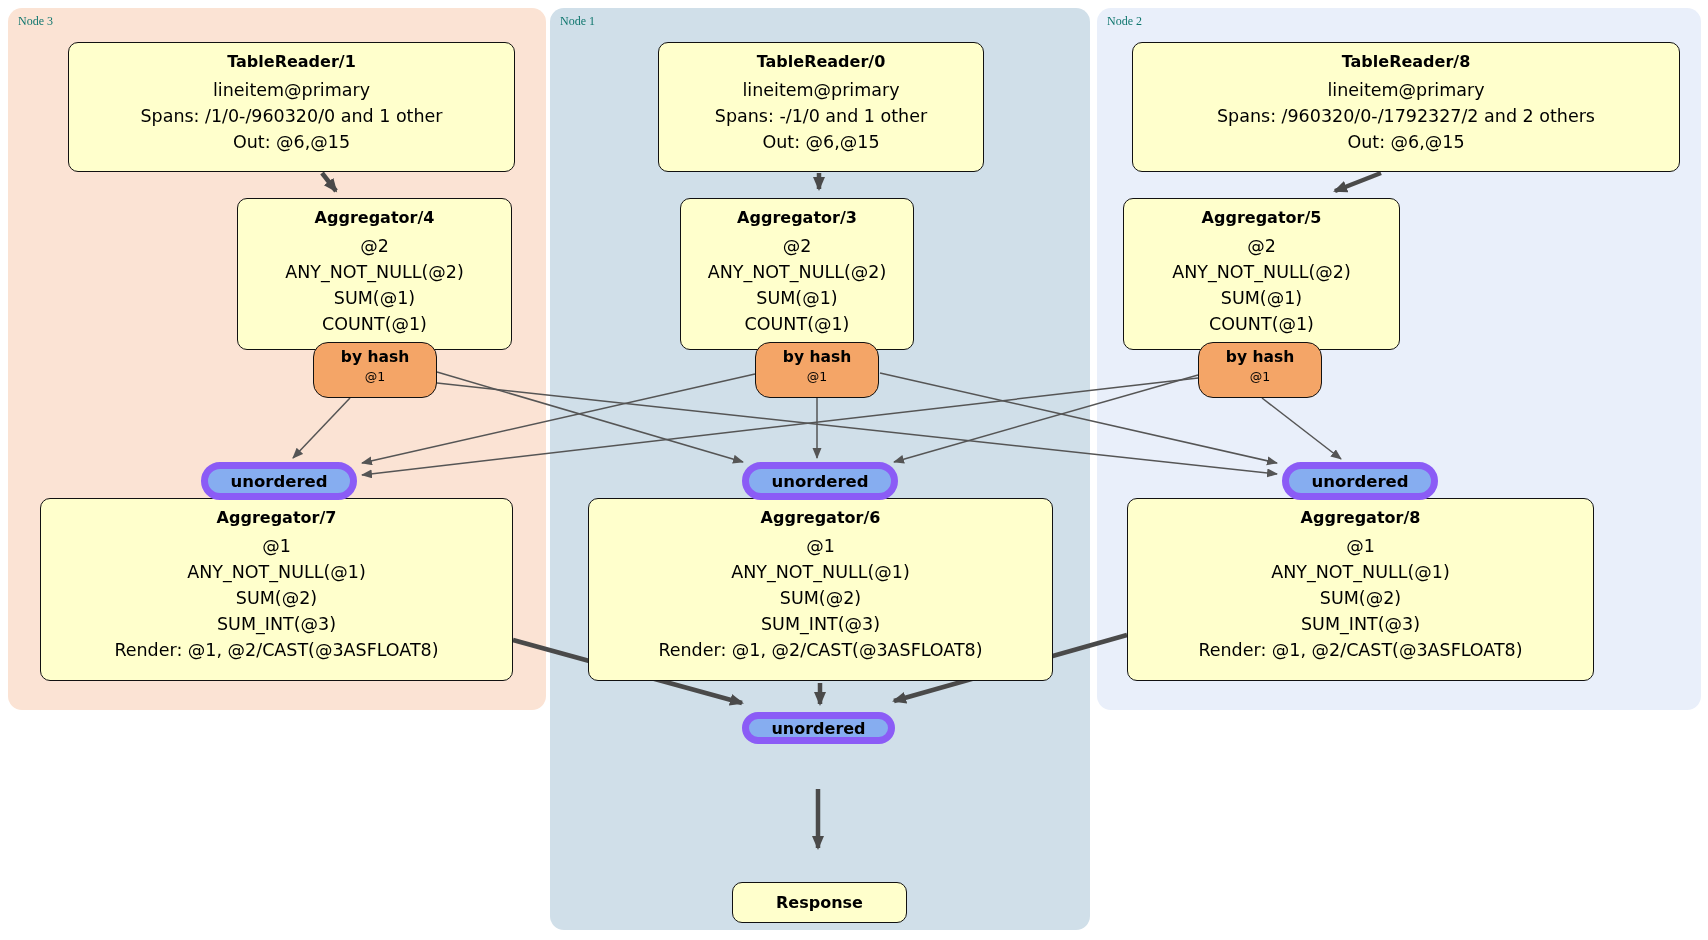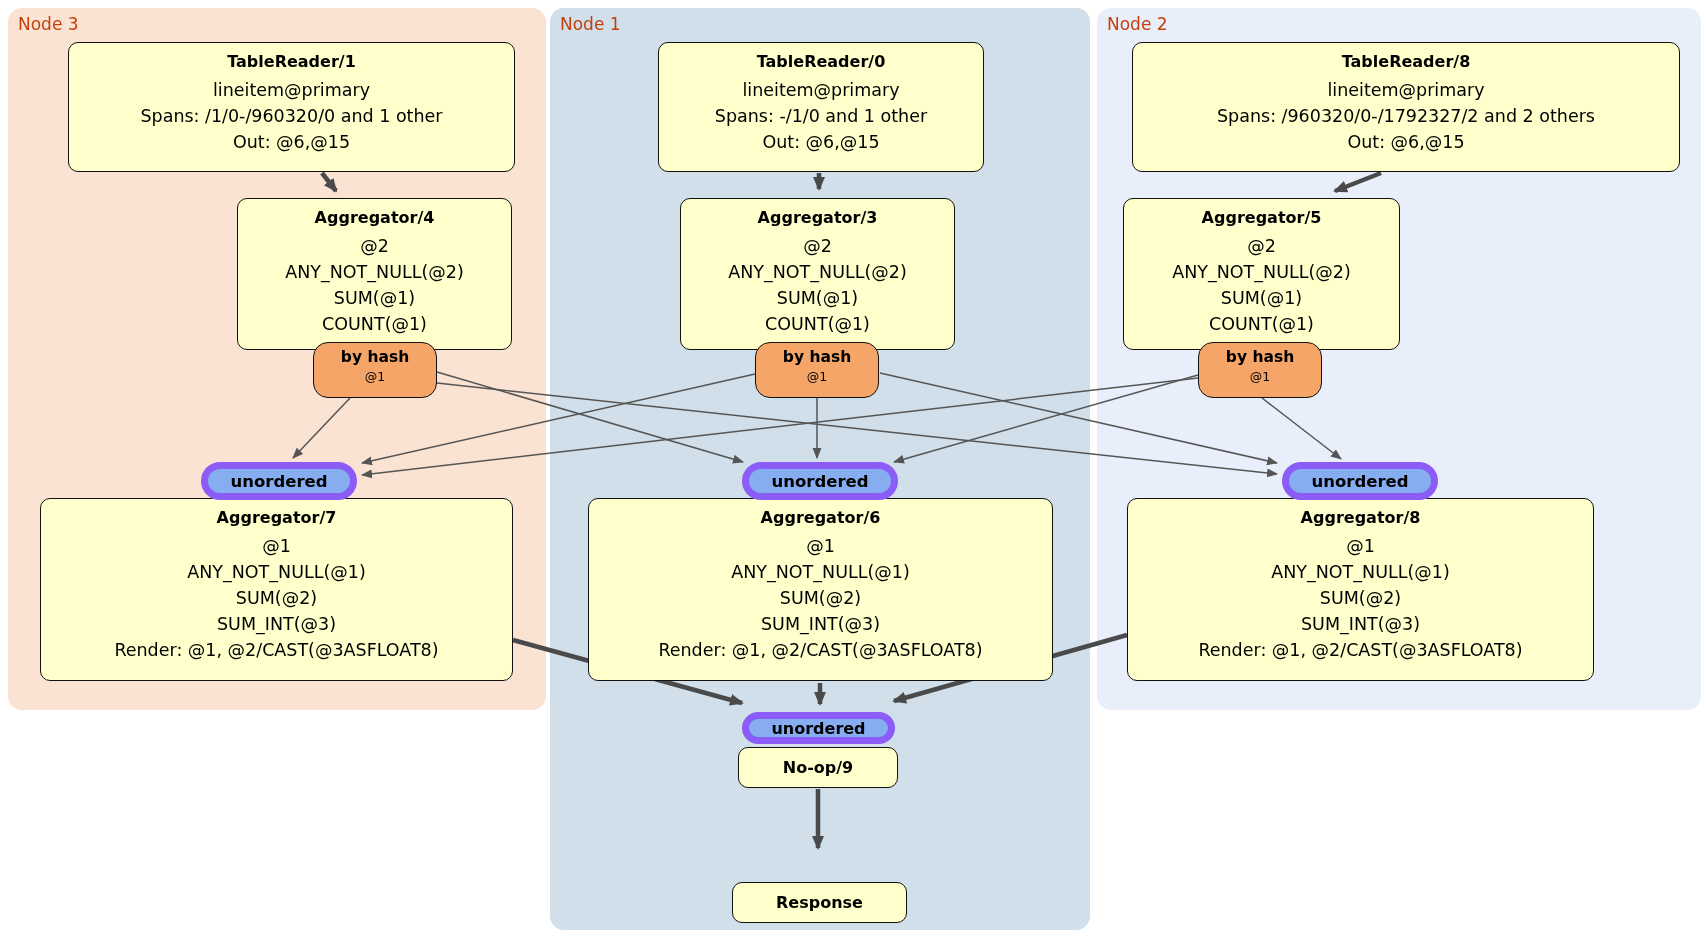--- a/index.html
+++ b/index.html
@@ -1,21 +1,21 @@
 <!DOCTYPE html>
 <html><head>
 <meta charset="utf-8">
 <style>
   html,body{margin:0;padding:0;background:#ffffff;}
   .canvas{
     position:relative;width:1708px;height:940px;overflow:hidden;
     font-family:"DejaVu Sans","Liberation Sans",sans-serif;color:#000;
   }
   .panel{position:absolute;border-radius:14px;}
-  .panel-label{position:absolute;left:10px;top:6px;font-size:17px;color:#c2410c;}
+  .panel-label{position:absolute;left:10px;top:6px;font-size:12px;color:#0f766e;font-family:Liberation Serif, serif;}
   .p3{left:8px;top:8px;width:538px;height:702px;background:#fbe3d4;}
   .p1{left:550px;top:8px;width:540px;height:922px;background:#d0dfe9;}
   .p2{left:1097px;top:8px;width:604px;height:702px;background:#e9effa;}
   svg.edges{position:absolute;left:0;top:0;pointer-events:none;}
   .nbox{
     position:absolute;background:#ffffcc;border:1.6px solid #111;border-radius:10px;
     display:flex;flex-direction:column;align-items:center;justify-content:flex-start;
     text-align:center;box-sizing:border-box;padding-top:3px;
   }
   .nbox .t{font-weight:bold;font-size:16px;line-height:31px;white-space:nowrap;}
@@ -103,21 +103,21 @@
   </div>
 
   <div class="nbox" style="left:237px;top:198px;width:275px;height:152px;">
     <div class="t">Aggregator/4</div>
     <div class="l">@2</div>
     <div class="l">ANY_NOT_NULL(@2)</div>
     <div class="l">SUM(@1)</div>
     <div class="l">COUNT(@1)</div>
   </div>
 
-  <div class="nbox" style="left:680px;top:198px;width:275px;height:152px;">
+  <div class="nbox" style="left:680px;top:198px;width:234px;height:152px;">
     <div class="t">Aggregator/3</div>
     <div class="l">@2</div>
     <div class="l">ANY_NOT_NULL(@2)</div>
     <div class="l">SUM(@1)</div>
     <div class="l">COUNT(@1)</div>
   </div>
 
   <div class="nbox" style="left:1123px;top:198px;width:277px;height:152px;">
     <div class="t">Aggregator/5</div>
     <div class="l">@2</div>
@@ -146,23 +146,20 @@
 
   <div class="nbox" style="left:1127px;top:498px;width:467px;height:183px;">
     <div class="t">Aggregator/8</div>
     <div class="l">@1</div>
     <div class="l">ANY_NOT_NULL(@1)</div>
     <div class="l">SUM(@2)</div>
     <div class="l">SUM_INT(@3)</div>
     <div class="l">Render: @1, @2/CAST(@3ASFLOAT8)</div>
   </div>
 
-  <div class="nbox single" style="left:738px;top:747px;width:160px;height:41px;">
-    <div class="t">No-op/9</div>
-  </div>
 
   <div class="nbox single" style="left:732px;top:882px;width:175px;height:41px;">
     <div class="t">Response</div>
   </div>
 
   <div class="hash" style="left:313px;top:342px;width:124px;height:56px;">
     <div class="h1">by hash</div>
     <div class="h2">@1</div>
   </div>
   <div class="hash" style="left:755px;top:342px;width:124px;height:56px;">

